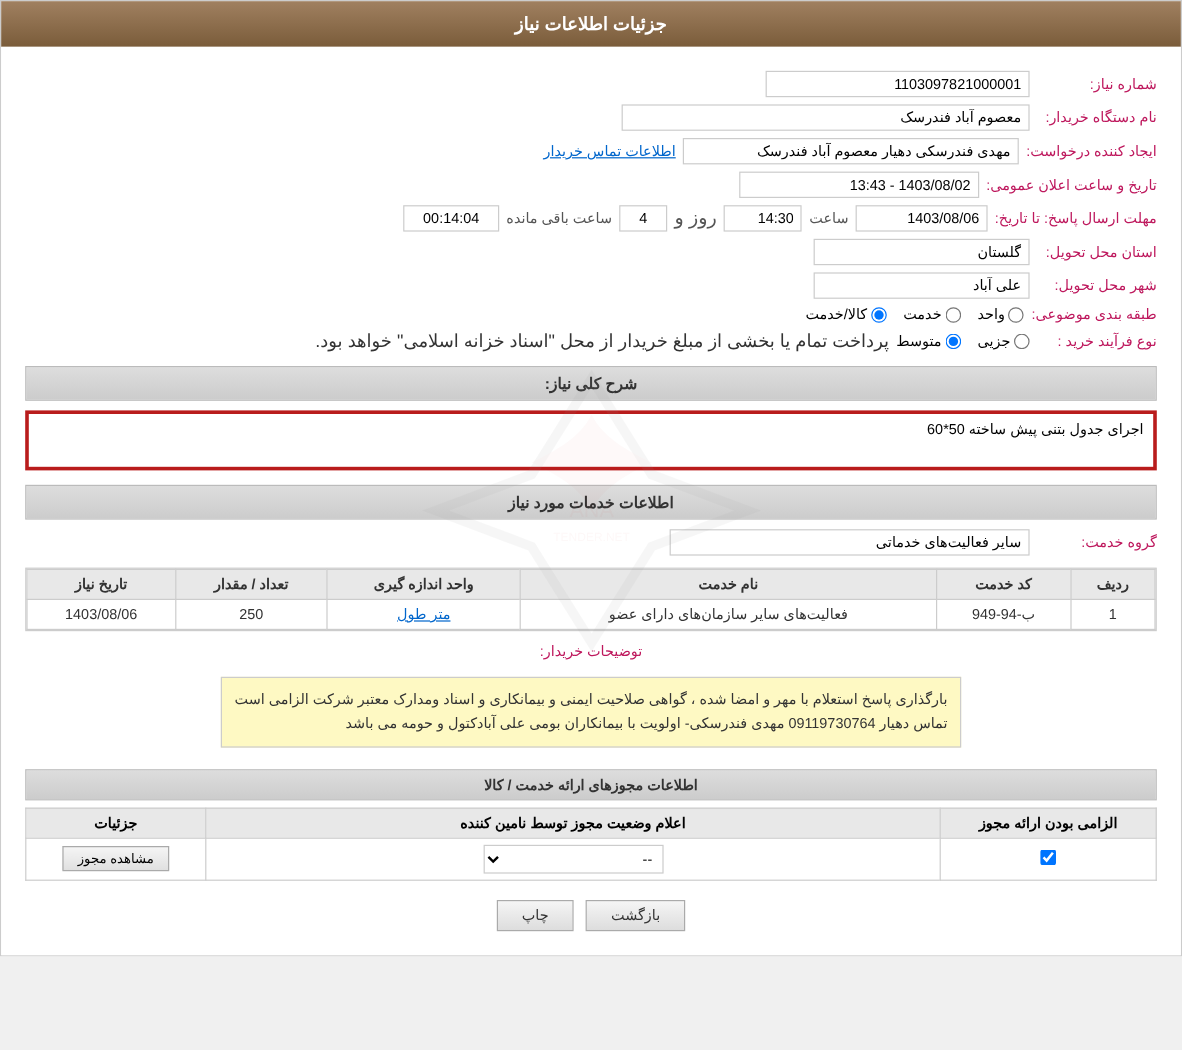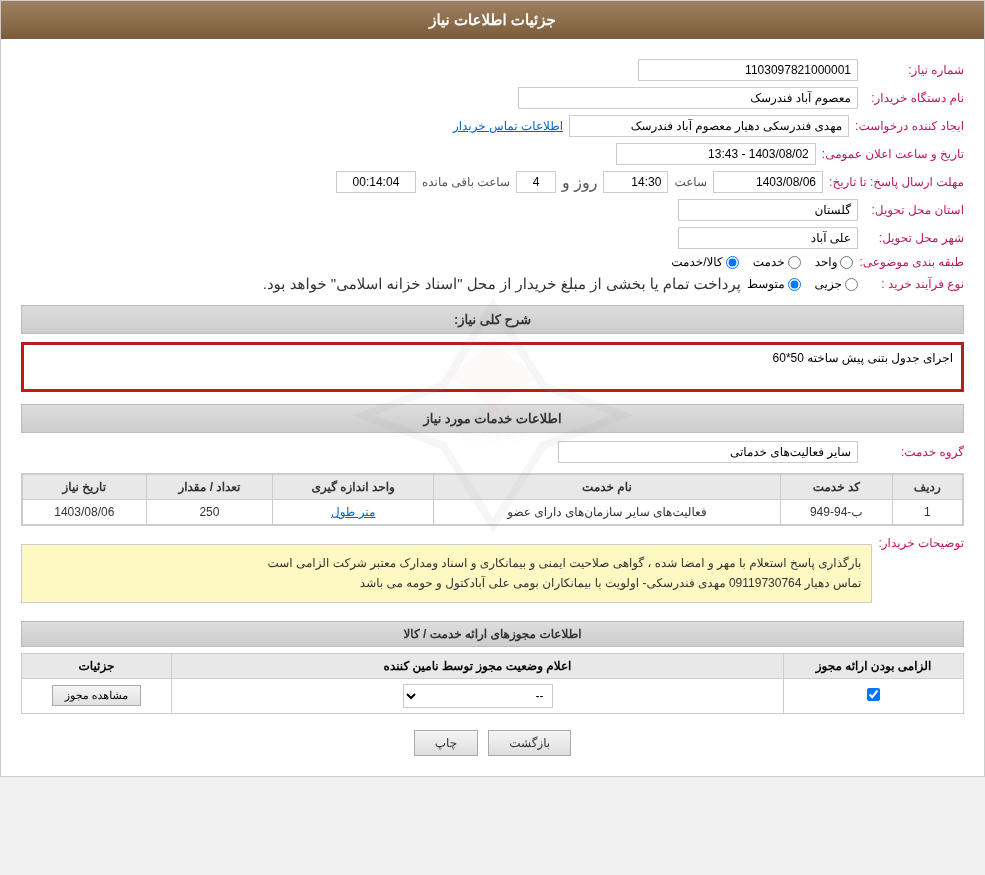--- a/index.html
+++ b/index.html
@@ -336,21 +336,21 @@
     <td>ب-94-949</td>
     <td>فعالیت‌های سایر سازمان‌های دارای عضو</td>
     <td class="link-cell" style="color:#0066cc;">متر طول</td>
     <td>250</td>
     <td>1403/08/06</td>
   </tr>
           </tbody>
       </table>
     </div>
 
-    <div class="form-row" style="align-items:flex-start; margin-top:8px;">
+    <div class="form-row" style="align-items:center; margin-top:8px;flex-direction:column;">
       <span class="form-label" style="min-width:80px;">توضیحات خریدار:</span>
       <div class="notes-box" style="flex:1;" id="buyer-notes-content">بارگذاری پاسخ استعلام با مهر و امضا شده ، گواهی صلاحیت ایمنی و بیمانکاری و اسناد ومدارک معتبر شرکت الزامی است<br>تماس دهیار 09119730764 مهدی فندرسکی- اولویت با بیمانکاران بومی علی آبادکتول و حومه می باشد</div>
     </div>
 
     <div class="sub-section-header">اطلاعات مجوزهای ارائه خدمت / کالا</div>
     <table class="permissions-table">
       <thead>
         <tr>
           <th style="width:180px;">الزامی بودن ارائه مجوز</th>
           <th>اعلام وضعیت مجوز توسط نامین کننده</th>

